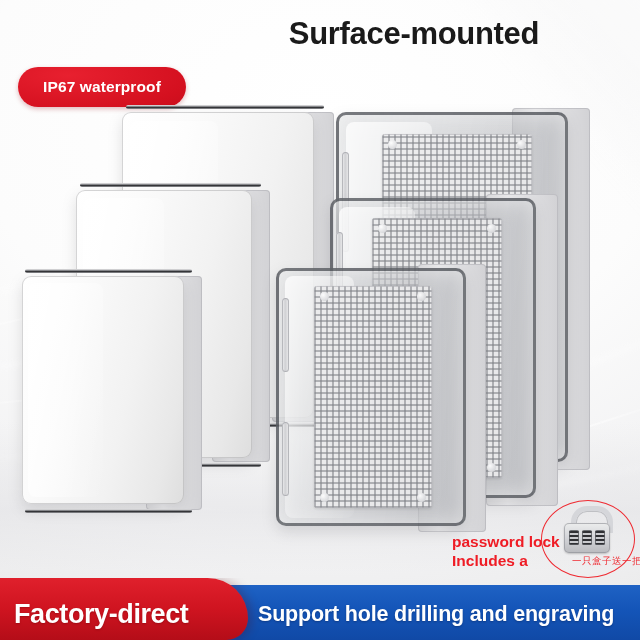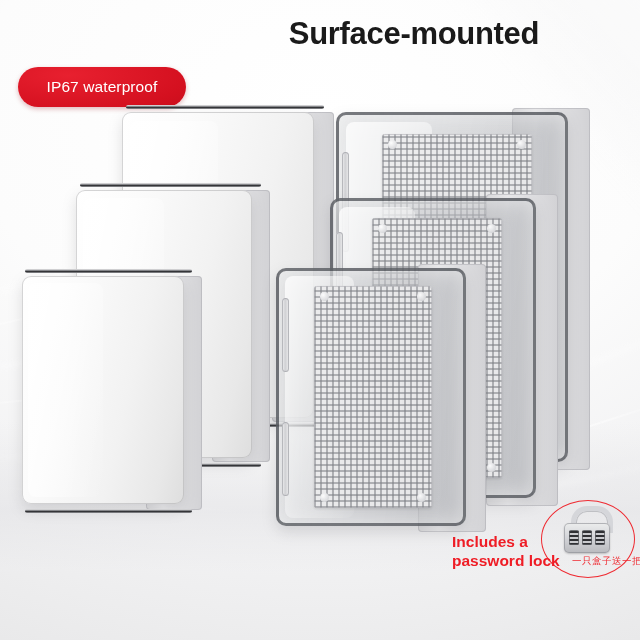--- a/index.html
+++ b/index.html
@@ -31,21 +31,21 @@
   
   .headline{position:absolute;left:196px;top:14px;width:436px;
     font-size:31px;line-height:1.32;font-weight:bold;color:#1a1a1a;letter-spacing:-.3px;
     text-align:center;}
   .headline .l2{white-space:nowrap;}
 
   .badge{position:absolute;left:18px;top:67px;width:168px;height:40px;border-radius:20px;
     background:radial-gradient(120% 150% at 30% 20%,#e8202f 0%,#d4101f 60%,#bd0b18 100%);
     box-shadow:0 2px 5px rgba(150,10,20,.28);
     display:flex;align-items:center;justify-content:center;}
-  .badge span{color:#fff;font-size:15.5px;font-weight:normal;letter-spacing:.1px;}
+  .badge span{color:#fff;font-size:15.5px;font-weight:bold;letter-spacing:.1px;}
 
   
   .products{position:absolute;left:0;top:0;width:640px;height:580px;}
 
   .box{position:absolute;}
 
   
   .opaque .lid{
     position:absolute;inset:0;border-radius:9px;
     background:linear-gradient(104deg,#ffffff 0%,#fbfbfb 26%,#f2f2f2 62%,#e8e8e8 86%,#dedede 100%);
@@ -240,19 +240,25 @@
   <div class="padlock">
     <div class="shackle"></div>
     <div class="lock-body"></div>
     <div class="dials">
       <div class="dial"></div>
         <div class="dial"></div>
         <div class="dial"></div>
     </div>
   </div>
   <div class="lock-note">
+    <div>password lock</div>
     <div>Includes a</div>
-    <div>password lock</div>
   </div>
   <div class="lock-cn">一只盒子送一把</div>
 
+  <div class="banner">
+    <div class="band-blue"></div>
+    <div class="band-red"></div>
+    <div class="band-red-text">Factory-direct</div>
+    <div class="band-blue-text">Support hole drilling and engraving</div>
+  </div>
 
 </div>
 
 </body></html>

